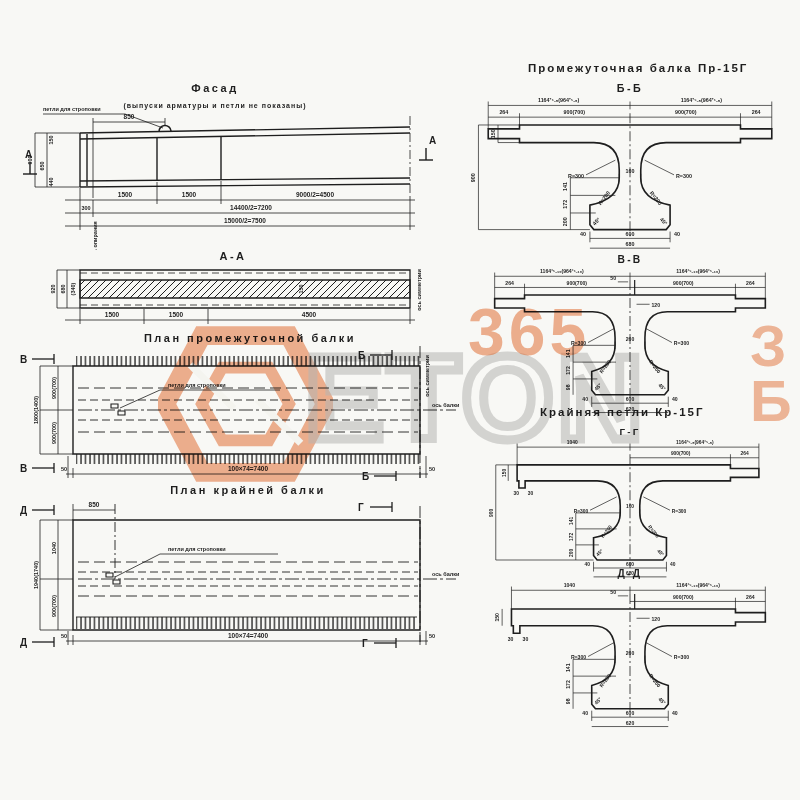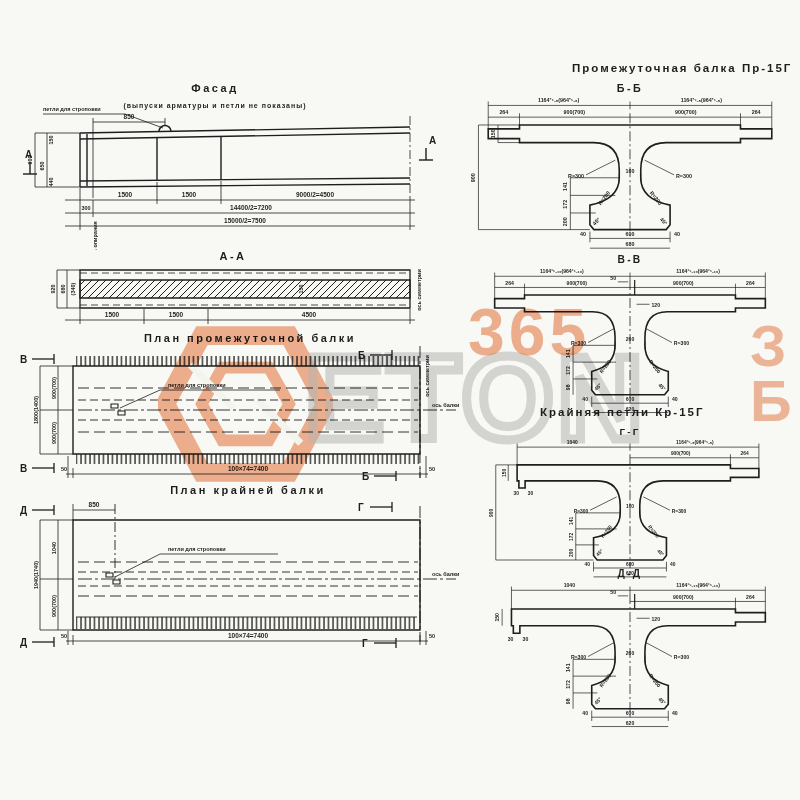--- a/index.html
+++ b/index.html
@@ -254,21 +254,21 @@
     <line x1="362" y1="29" x2="384" y2="29" stroke="#1e1e1e" stroke-width="1.3"></line>
     <line x1="384" y1="24" x2="384" y2="34" stroke="#1e1e1e" stroke-width="1.3"></line>
   </g>
   <g>
     <text class="mark" x="354" y="169">Г</text>
     <line x1="366" y1="165" x2="388" y2="165" stroke="#1e1e1e" stroke-width="1.3"></line>
     <line x1="388" y1="160" x2="388" y2="170" stroke="#1e1e1e" stroke-width="1.3"></line>
   </g>
 </svg>
 
-<div class="title-div" style="left:528px;top:62px;margin-left:44px;">Промежуточная балка Пр-15Г</div>
+<div class="title-div" style="left:528px;top:62px;">Промежуточная балка Пр-15Г</div>
 <div class="title-div" style="left:540px;top:406px;">Крайняя петли Кр-15Г</div>
 
 <svg class="abs" style="left:468px;top:80px;" width="324" height="176" viewBox="0 0 330 180">
   <text class="vtitle" x="165" y="12" text-anchor="middle">Б-Б</text>
   <path d="M 20 50 L 52 50 L 52 46 L 278 46 L 278 50 L 310 50 L 310 60 L 278 60 L 278 64 L 202 64 Q 176 64 176 92 L 176 100 Q 176 122 206 128 L 206 148 L 202 153 L 128 153 L 124 148 L 124 128 Q 154 122 154 100 L 154 92 Q 154 64 128 64 L 52 64 L 52 60 L 20 60 Z" fill="none" stroke="#1e1e1e" stroke-width="1.6"></path>
   <line x1="165" y1="34" x2="165" y2="162" stroke="#1e1e1e" stroke-width="0.8" stroke-dasharray="10 3 2 3"></line>
   <g stroke="#1e1e1e" stroke-width="0.7">
     <line x1="20" y1="26" x2="310" y2="26"></line>
       <line x1="20" y1="22" x2="20" y2="50"></line>
       <line x1="310" y1="22" x2="310" y2="50"></line>

